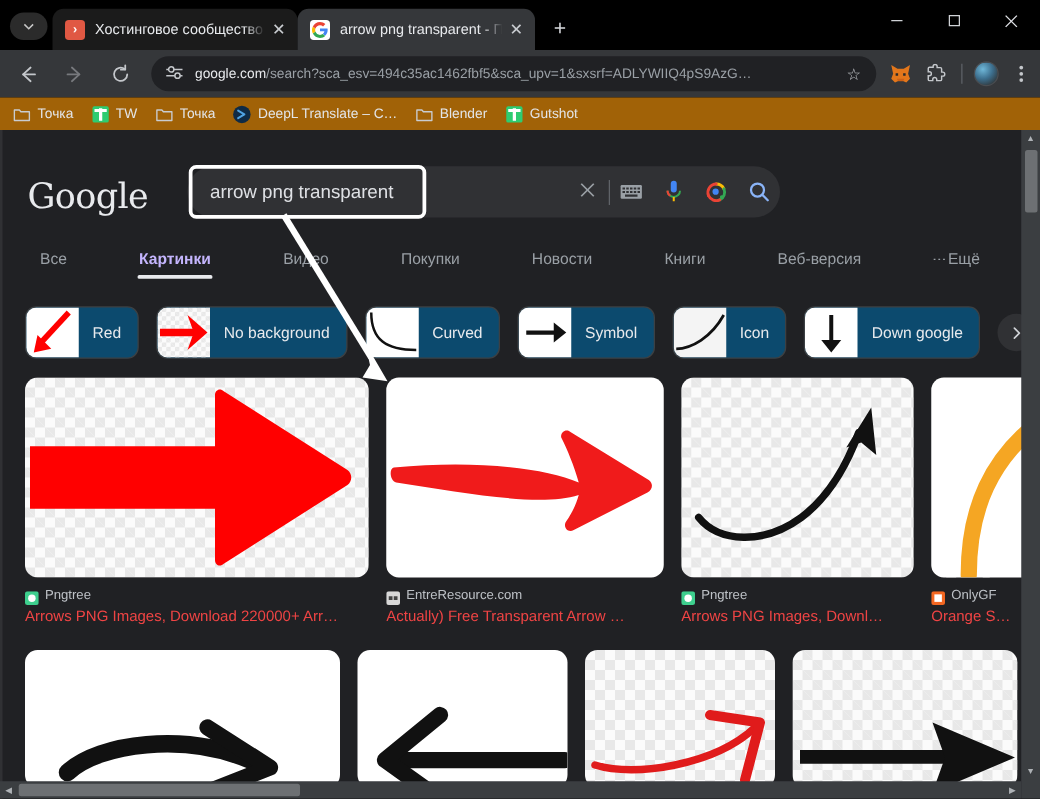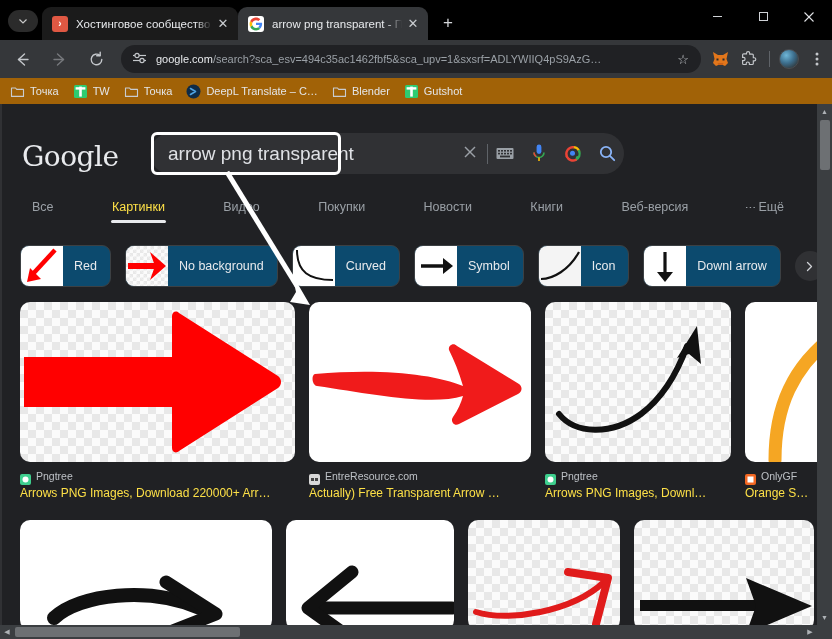--- a/index.html
+++ b/index.html
@@ -114,21 +114,21 @@
   .g-logo {
     position: absolute; left: 22px; top: 36px;
     font-family: "DejaVu Serif", serif; font-size: 28px; color: #e8eaed;
     letter-spacing: -0.5px;
   }
   .g-searchbar {
     position: absolute; left: 150px; top: 133px; width: 474px; height: 41px;
     background: #303134; border-radius: 21px; display: flex; align-items: center;
   }
   .g-query {
-    flex: 1 1 auto; padding-left: 18px; font-size: 19px; color: #dfe1e5;
+    flex: 1 1 auto; padding-left: 18px; font-size: 15px; color: #dfe1e5;
     white-space: nowrap; overflow: hidden;
   }
   .g-sb-x { width: 34px; text-align: center; color: #9aa0a6; font-size: 15px; }
   .g-sb-div { width: 1px; height: 20px; background: #5f6368; }
   .g-sb-ico { width: 34px; display: flex; align-items: center; justify-content: center; }
 
   
   .hl-box {
     position: absolute; left: 151px; top: 132px; width: 190px; height: 43px;
     border: 3px solid #ffffff; border-radius: 6px; pointer-events: none;
@@ -136,21 +136,21 @@
 
   
   .g-tabs {
     position: absolute; left: 0; top: 196px; width: 810px; height: 34px;
     display: flex; align-items: flex-start; padding-left: 32px; justify-content: space-between;
   }
   .g-tab {
     font-size: 12.5px; color: #9aa0a6; margin-right: 26px;
     position: relative; padding-top: 4px; white-space: nowrap;
   }
-  .g-tab.active { color: #fde047; font-weight: normal; }
+  .g-tab.active { color: #c4b5fd; font-weight: bold; }
   .g-tab.active::after {
     content: ""; position: absolute; left: -1px; right: -1px; bottom: -9px;
     height: 3px; background: #e8eaed; border-radius: 2px;
   }
   .g-tab .dots {
     display: inline-block; margin-right: 4px; color: #9aa0a6;
     font-size: 11px; writing-mode: vertical-rl; line-height: .7;
     vertical-align: middle;
   }
   .g-tools {
@@ -181,21 +181,21 @@
   .res-row { display: flex; padding-left: 20px; }
   .res-card { margin-right: 14px; flex: 0 0 auto; }
   .res-thumb {
     border-radius: 10px; overflow: hidden; position: relative; background: #fff;
   }
   .res-meta { margin-top: 8px; }
   .res-src { display: flex; align-items: center; }
   .res-src-ico { width: 11px; height: 11px; flex: 0 0 11px; margin-right: 5px; border-radius: 2px; }
   .res-src-name { font-size: 10.5px; color: #bdc1c6; white-space: nowrap; }
   .res-title {
-    font-size: 12px; color: #fde047; margin-top: 4px;
+    font-size: 12px; color: #ef4444; margin-top: 4px;
     white-space: nowrap; overflow: hidden;
   }
 
   
   .checker {
     background-image:
       linear-gradient(45deg, #e8e8e8 25%, transparent 25%, transparent 75%, #e8e8e8 75%),
       linear-gradient(45deg, #e8e8e8 25%, transparent 25%, transparent 75%, #e8e8e8 75%);
     background-size: 16px 16px;
     background-position: 0 0, 8px 8px;
@@ -518,21 +518,21 @@
         <div class="chip-label">Icon</div>
       </div>
 
       <div class="chip">
         <div class="chip-thumb" style="background:#fff;">
           <svg width="42" height="40" viewBox="0 0 42 40">
             <line x1="21" y1="6" x2="21" y2="30" stroke="#111" stroke-width="3.2"></line>
             <path d="M13 26 L21 36 L29 26 Z" fill="#111"></path>
           </svg>
         </div>
-        <div class="chip-label">Downl arrow</div>
+        <div class="chip-label">Down google</div>
       </div>
 
       <div class="chip-next">
         <svg width="11" height="11" viewBox="0 0 11 11">
           <path d="M3.5 1.5 L7.5 5.5 L3.5 9.5" stroke="#cfd2d6" stroke-width="1.3" fill="none" stroke-linecap="round" stroke-linejoin="round"></path>
         </svg>
       </div>
     </div>
 
     <div class="results" style="top:198px;">

